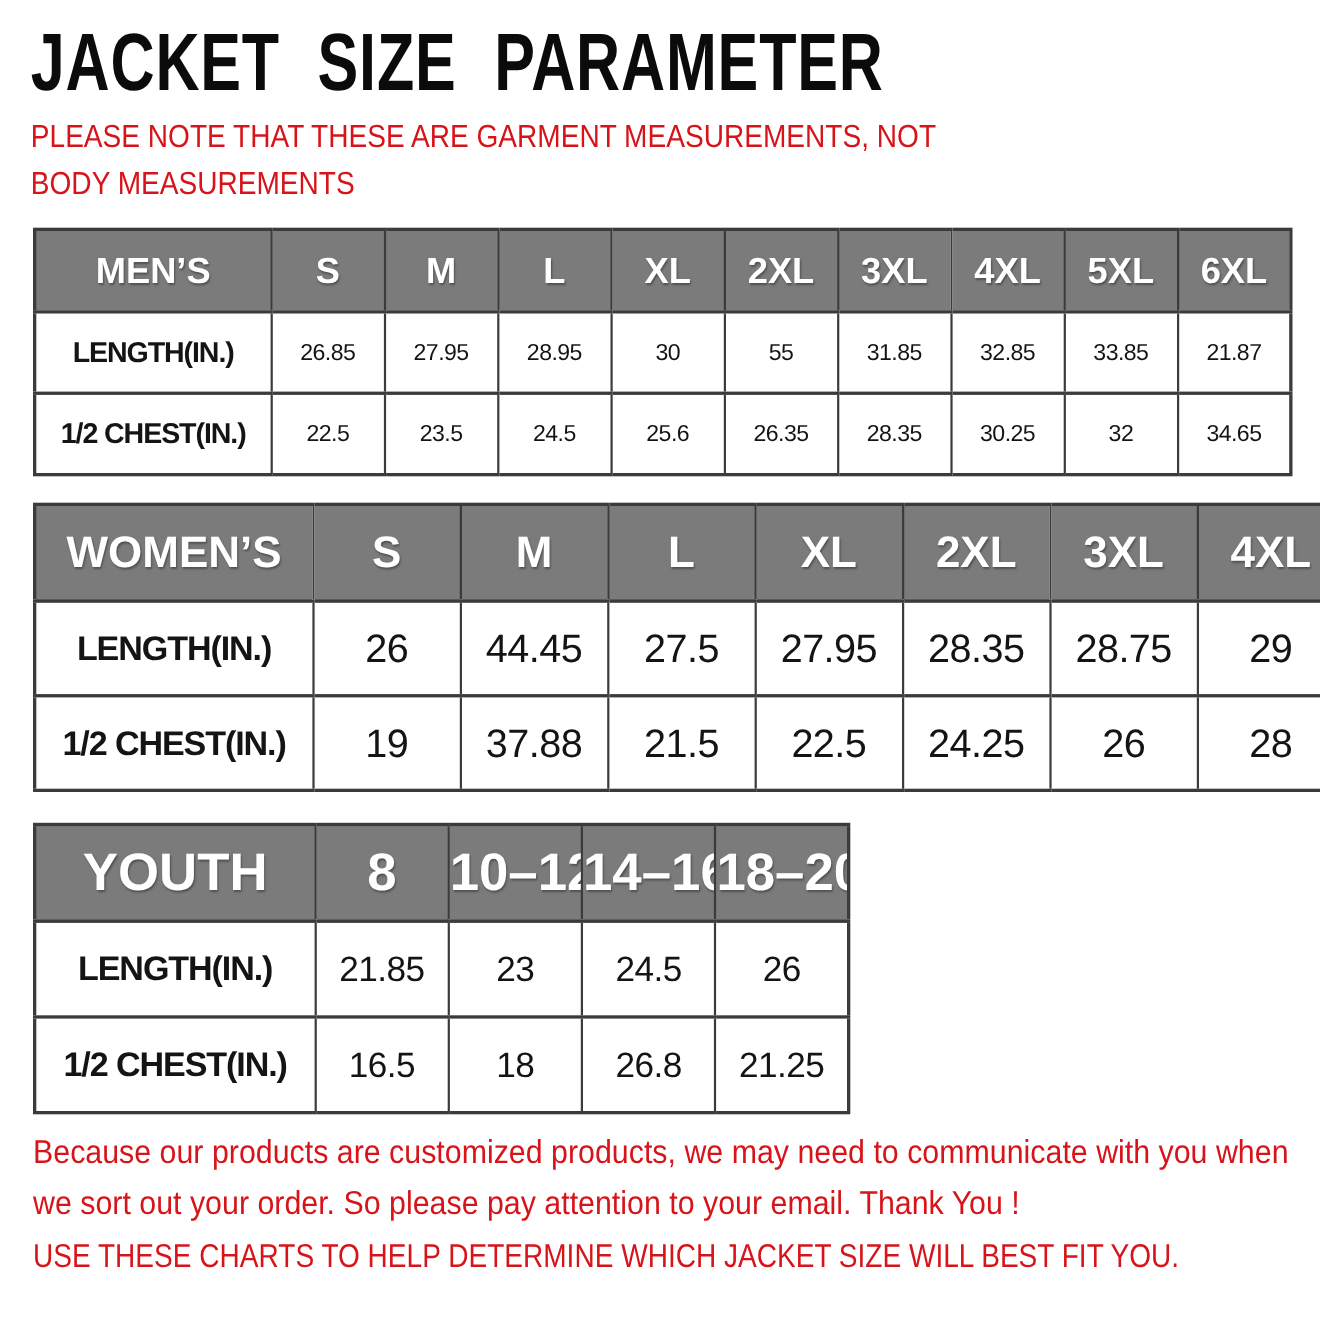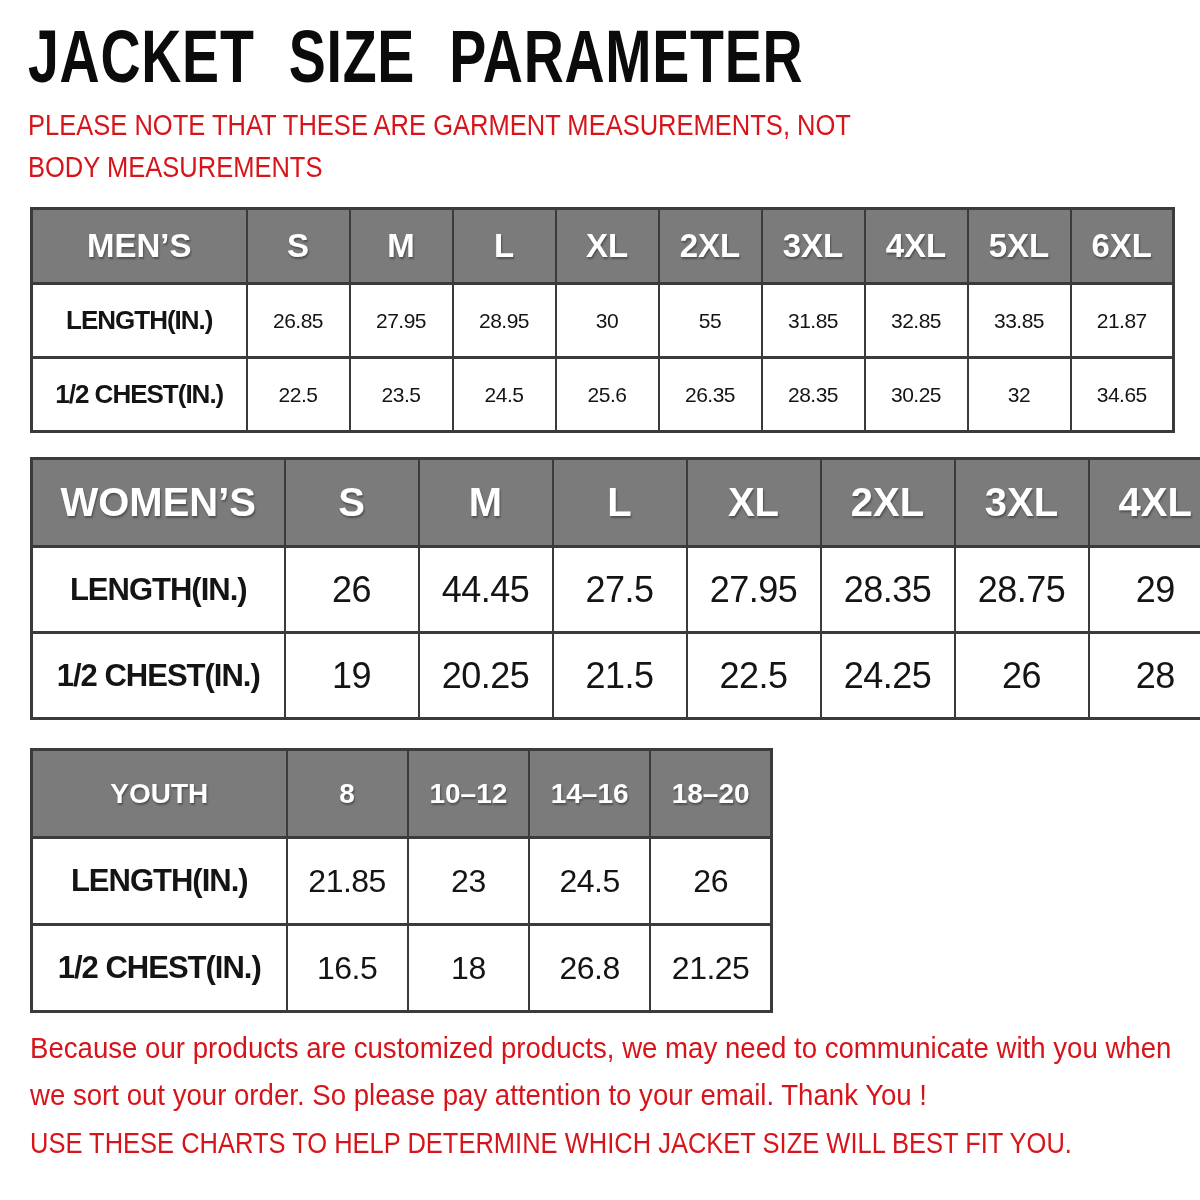--- a/index.html
+++ b/index.html
@@ -50,21 +50,21 @@
   .t-mens tbody td.row-label{font-size:26px;}
 
   .t-womens{left:30px;top:447px;width:1194px;padding-left:48px;}
   .t-womens col.label-col{width:253px;}
   .t-womens thead th{height:85px;font-size:40px;}
   .t-womens tbody td{height:83px;font-size:36px;}
   .t-womens tbody td.row-label{font-size:31px;}
 
   .t-youth{left:30px;top:738px;width:743px;}
   .t-youth col.label-col{width:255px;}
-  .t-youth thead th{height:85px;font-size:28px;}
+  .t-youth thead th{height:85px;font-size:48px;}
   .t-youth tbody td{height:84px;font-size:32px;}
   .t-youth tbody td.row-label{font-size:31px;}
 
   .footer-note{
     position:absolute;left:30px;top:1024px;margin:0;width:1255px;
     font-size:30px;line-height:1.58;color:var(--red);
     transform:scaleX(0.92);transform-origin:left top;
   }
   .footer-instruction{
     position:absolute;left:30px;top:1126px;margin:0;
@@ -163,21 +163,21 @@
           <td>44.45</td>
           <td>27.5</td>
           <td>27.95</td>
           <td>28.35</td>
           <td>28.75</td>
           <td>29</td>
         </tr>
         <tr>
           <td class="row-label">1/2 CHEST(IN.)</td>
           <td>19</td>
-          <td>20.25</td>
+          <td>37.88</td>
           <td>21.5</td>
           <td>22.5</td>
           <td>24.25</td>
           <td>26</td>
           <td>28</td>
         </tr>
       </tbody>
     </table>
   <table class="size-table t-youth">
       <colgroup>

